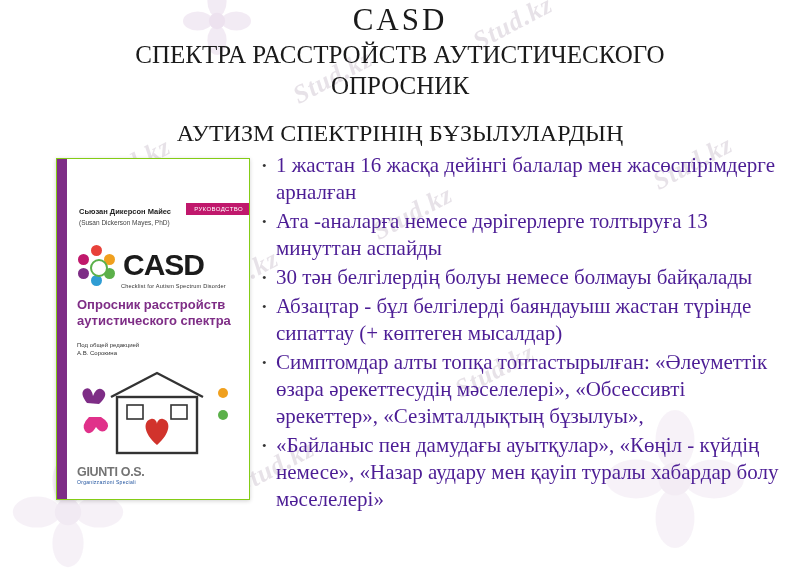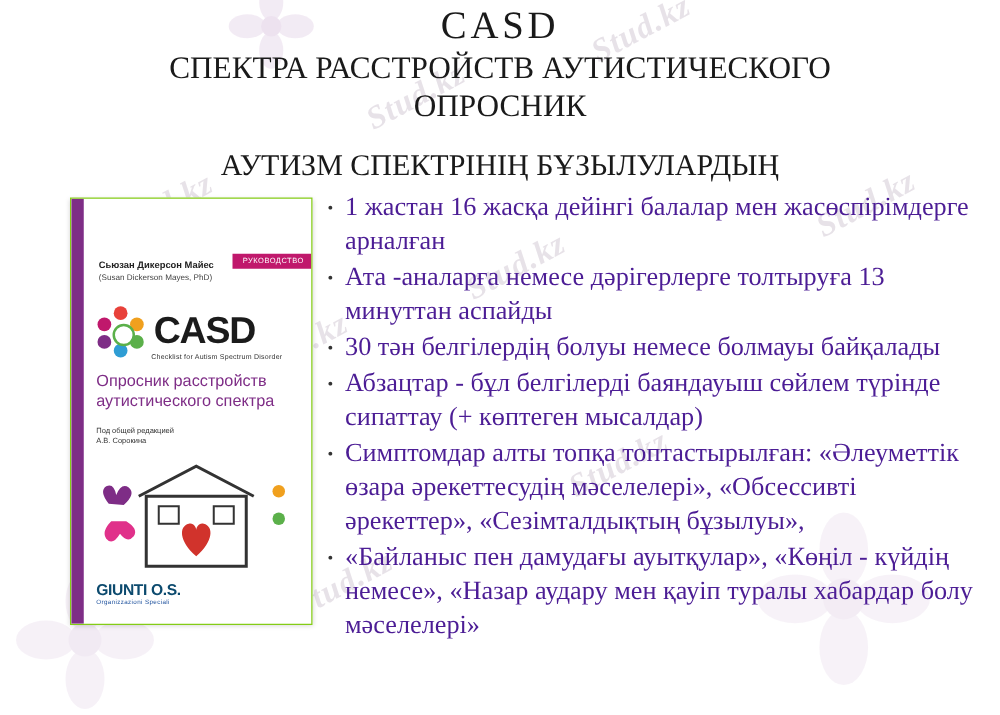--- a/index.html
+++ b/index.html
@@ -146,21 +146,21 @@
     font-size: 5.6px;
     color: #333;
     letter-spacing: .2px;
   }
   .cover-subtitle {
     position: absolute;
     left: 20px;
     top: 138px;
     width: 160px;
     font-size: 13px;
-    font-weight: normal;
+    font-weight: bold;
     color: #7e2d86;
     line-height: 1.25;
   }
   .cover-editor {
     position: absolute;
     left: 20px;
     top: 182px;
     font-size: 6px;
     color: #333;
     line-height: 1.4;
@@ -174,21 +174,21 @@
   }
   .cover-publisher {
     position: absolute;
     left: 20px;
     bottom: 14px;
     font-family: "Liberation Sans", sans-serif;
   }
   .pub-name {
     font-size: 12.5px;
     font-weight: bold;
-    color: #0c4a6e;
+    color: #737373;
     letter-spacing: -0.3px;
   }
   .pub-sub {
     font-size: 5px;
     color: #1b4f9c;
     letter-spacing: .3px;
   }
 
   
   .bullets {
@@ -323,21 +323,21 @@
   <div class="bullet">
     <div class="bullet-dot">•</div>
     <div class="bullet-text">Ата -аналарға немесе дәрігерлерге толтыруға 13 минуттан аспайды</div>
   </div>
   <div class="bullet">
     <div class="bullet-dot">•</div>
     <div class="bullet-text">30 тән белгілердің болуы немесе болмауы байқалады</div>
   </div>
   <div class="bullet">
     <div class="bullet-dot">•</div>
-    <div class="bullet-text">Абзацтар - бұл белгілерді баяндауыш сөйлем түрінде сипаттау (+ көптеген мысалдар)</div>
+    <div class="bullet-text">Абзацтар - бұл белгілерді баяндауыш жастан түрінде сипаттау (+ көптеген мысалдар)</div>
   </div>
   <div class="bullet">
     <div class="bullet-dot">•</div>
     <div class="bullet-text">Симптомдар алты топқа топтастырылған: «Әлеуметтік өзара әрекеттесудің мәселелері», «Обсессивті әрекеттер», «Сезімталдықтың бұзылуы»,</div>
   </div>
   <div class="bullet">
     <div class="bullet-dot">•</div>
     <div class="bullet-text">«Байланыс пен дамудағы ауытқулар», «Көңіл - күйдің немесе», «Назар аудару мен қауіп туралы хабардар болу мәселелері»</div>
   </div>
 </div>

